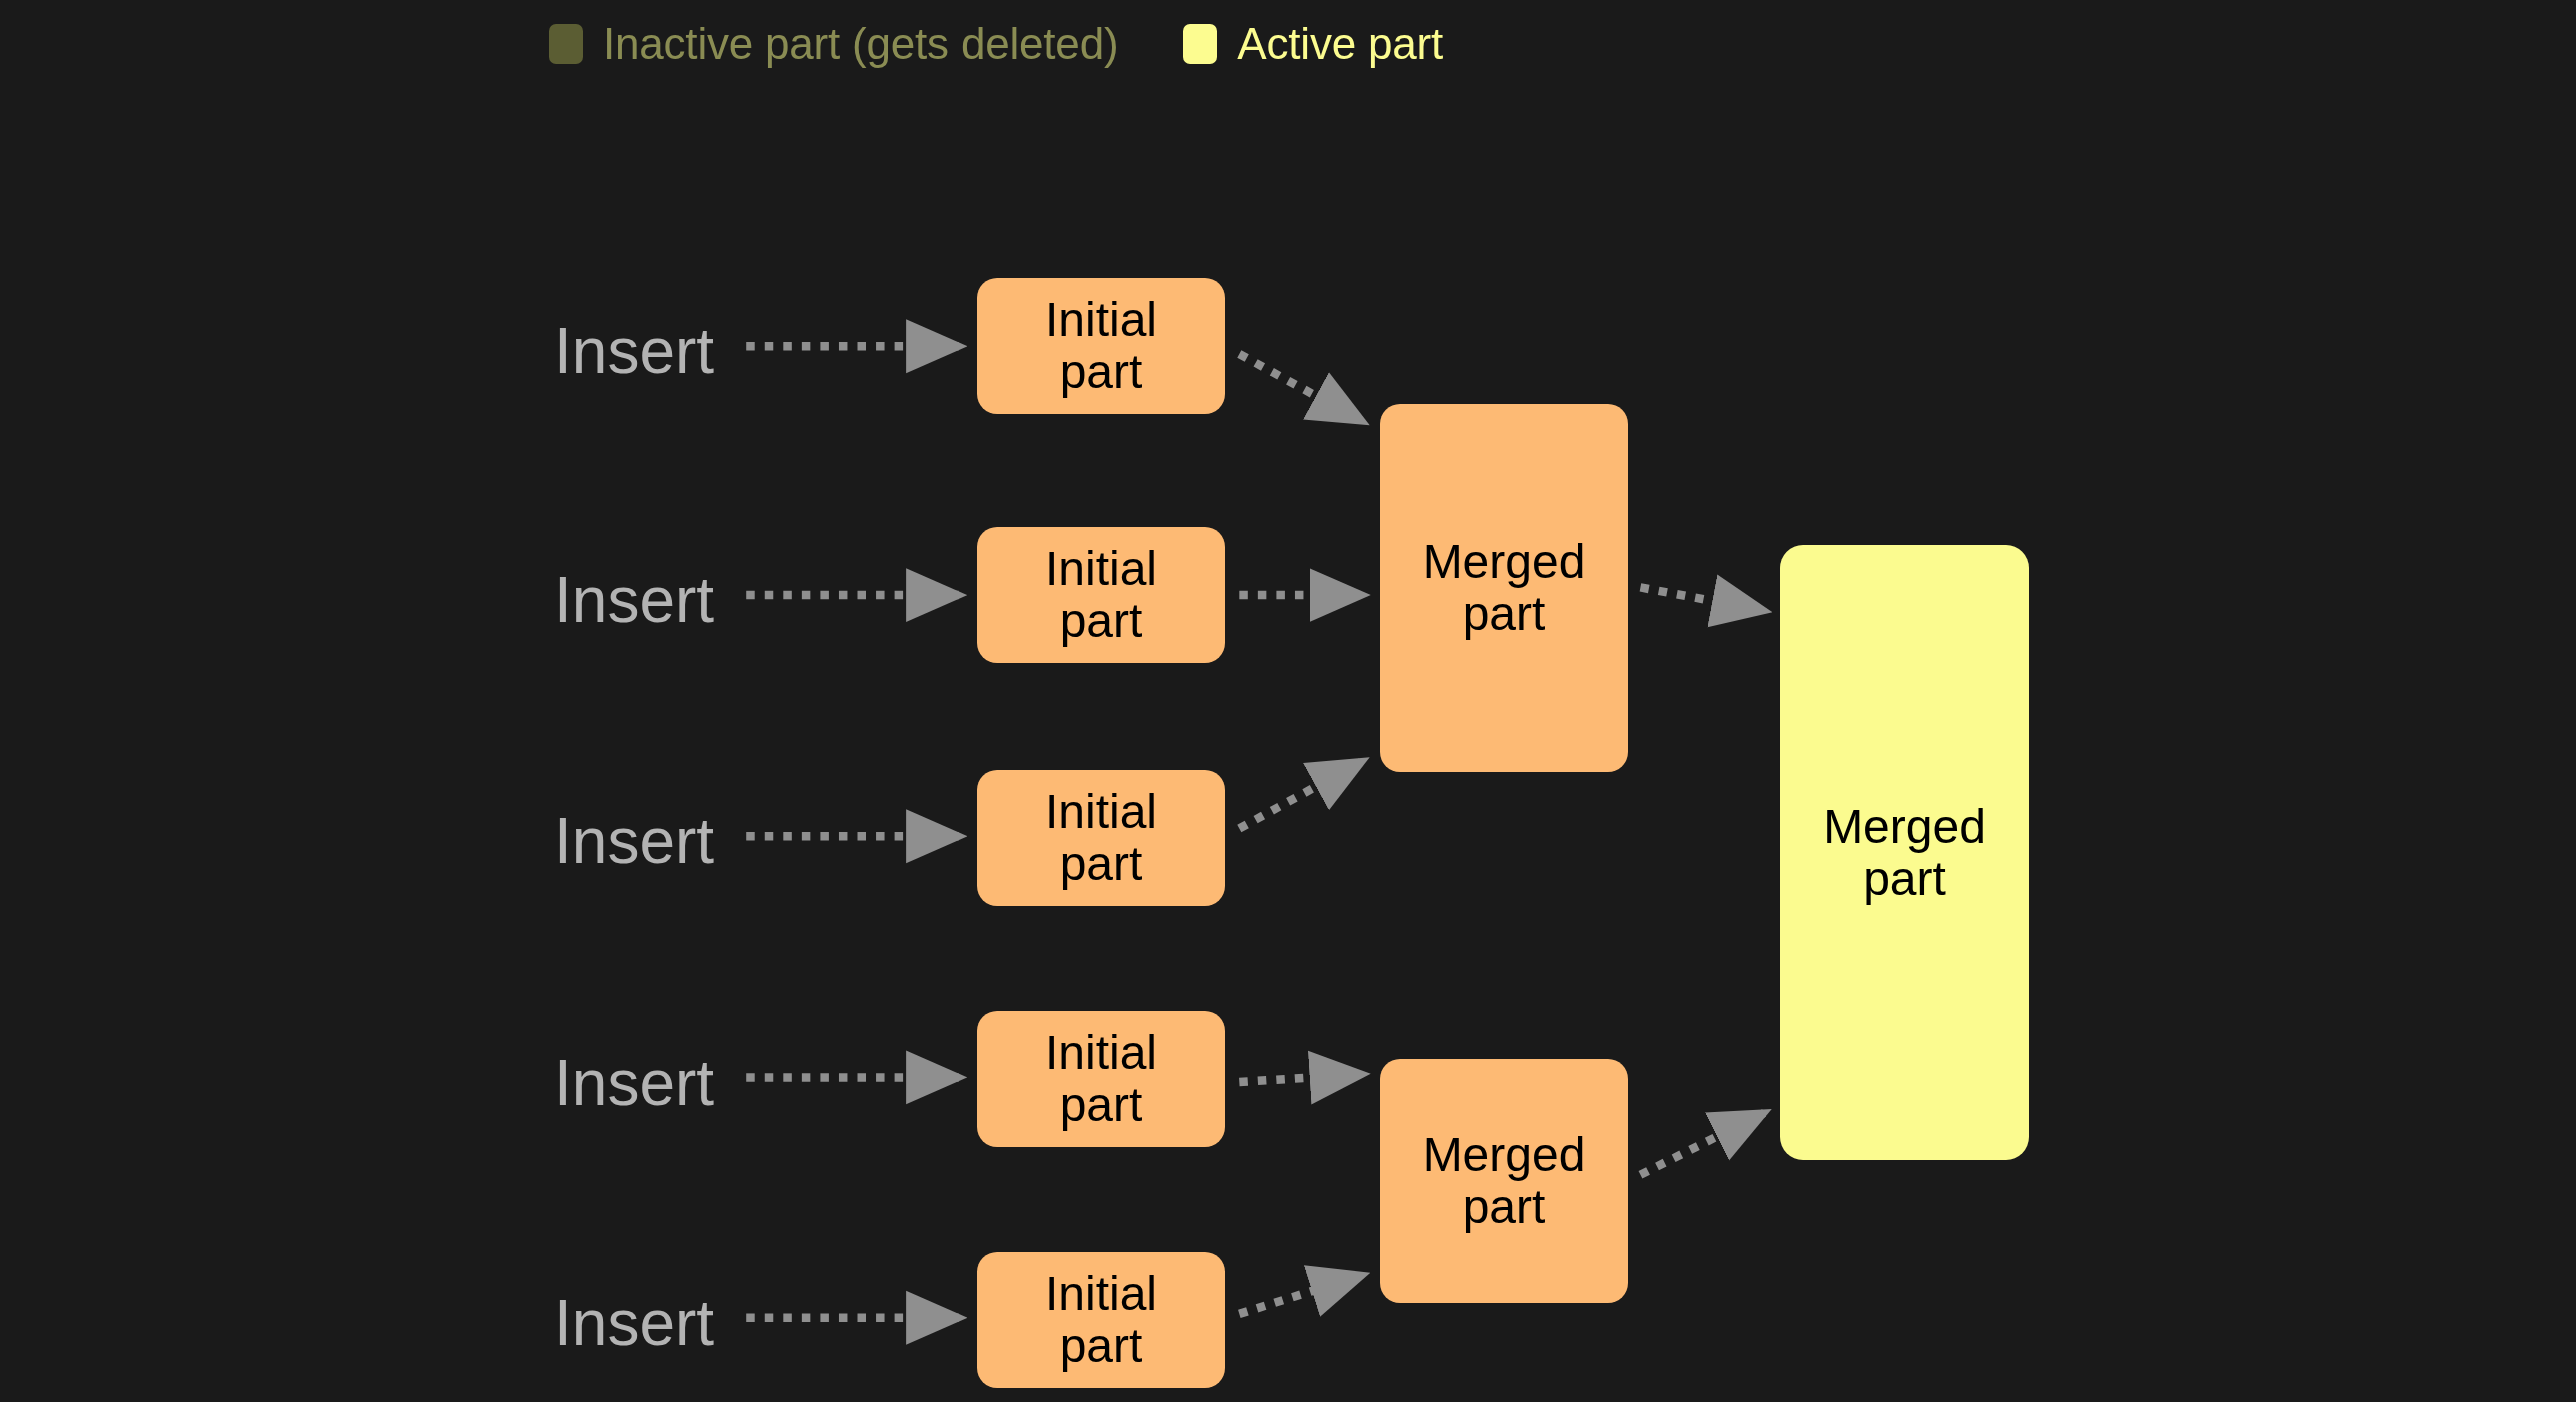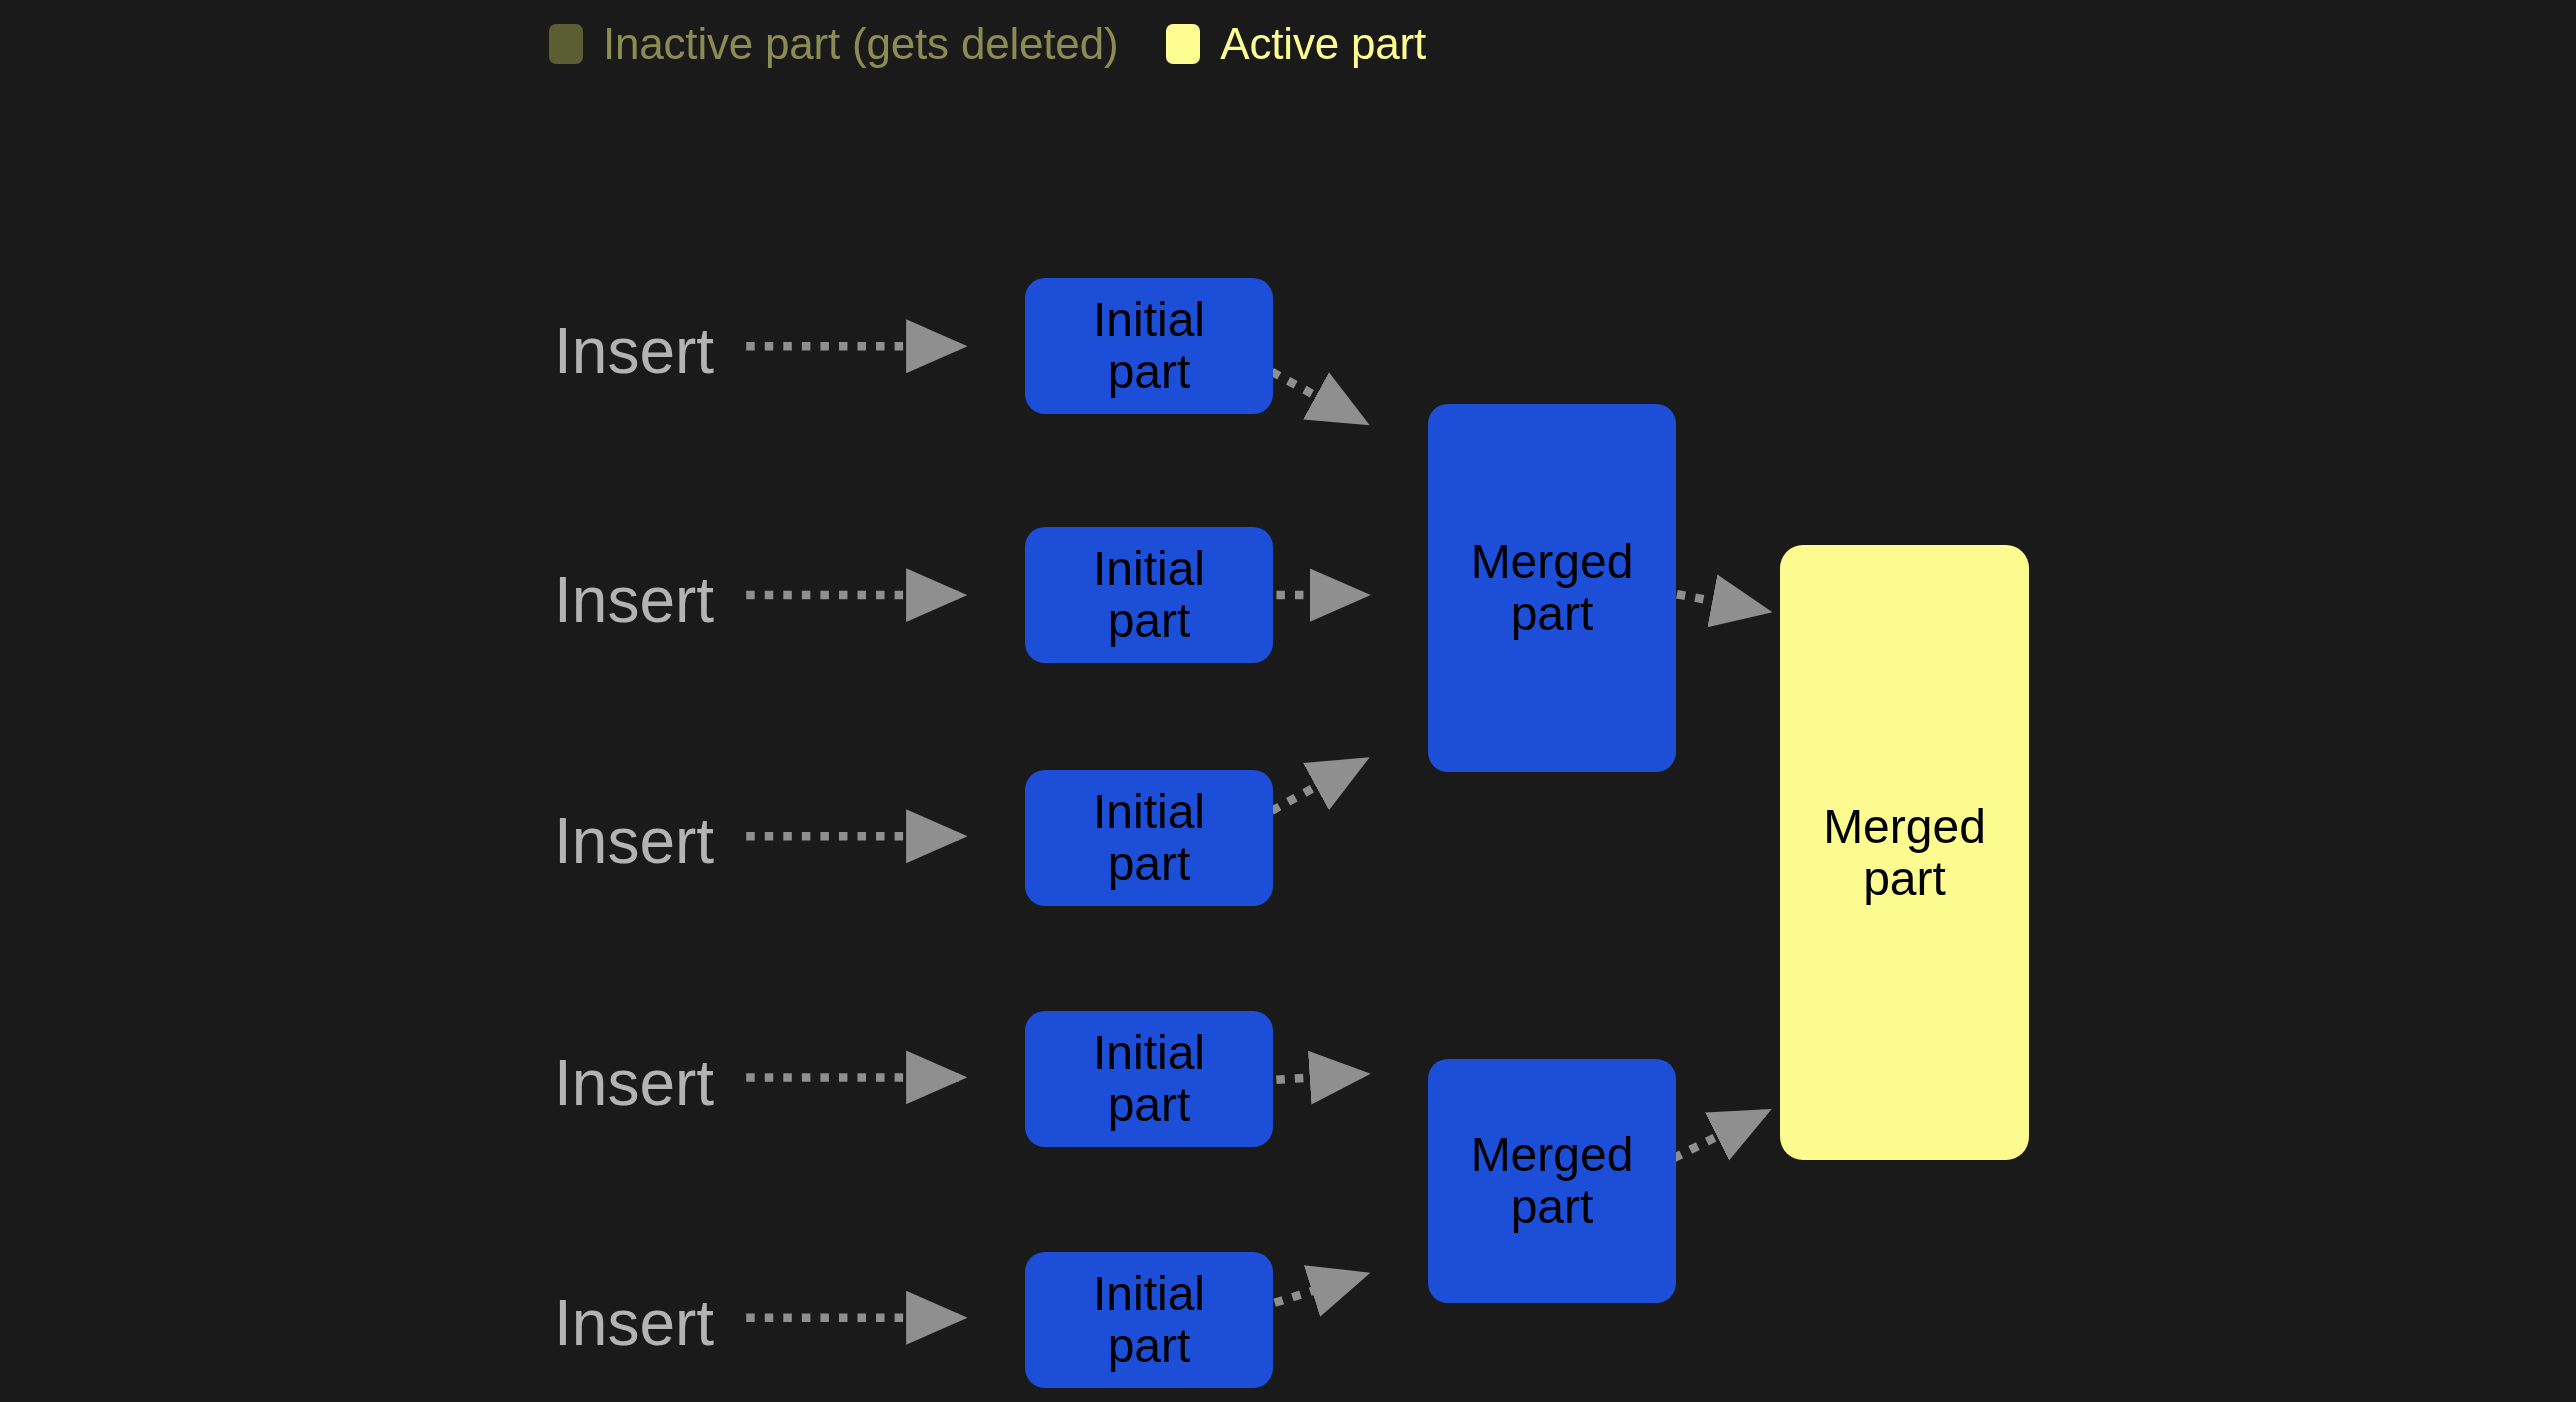--- a/index.html
+++ b/index.html
@@ -16,21 +16,21 @@
     overflow: hidden;
     font-family: "Liberation Sans", sans-serif;
   }
 
   
   .legend {
     position: absolute;
     left: 549px;
     top: 21.6px;
     display: flex;
-    gap: 48px;
+    gap: 65px;
   }
   .legend-entry {
     display: flex;
     align-items: center;
     gap: 20px;
   }
   .legend-swatch {
     width: 34px;
     height: 40px;
     border-radius: 7px;
@@ -64,21 +64,21 @@
     align-items: center;
     justify-content: center;
     text-align: center;
     border-radius: 20px;
     color: #000000;
     font-size: 48px;
     line-height: 1.08;
     padding: 3.1px 7.7px;
     white-space: pre-line;
   }
-  .node.inactive { background: #1d4ed8; margin-left: 48px; }
+  .node.inactive { background: #fdba74; }
   .node.active   { background: #fbfb8f; border-radius: 23px; }
 
   .insert-label {
     position: absolute;
     color: #b3b3b3;
     font-size: 64px;
     line-height: 1;
     white-space: nowrap;
   }
 </style>

